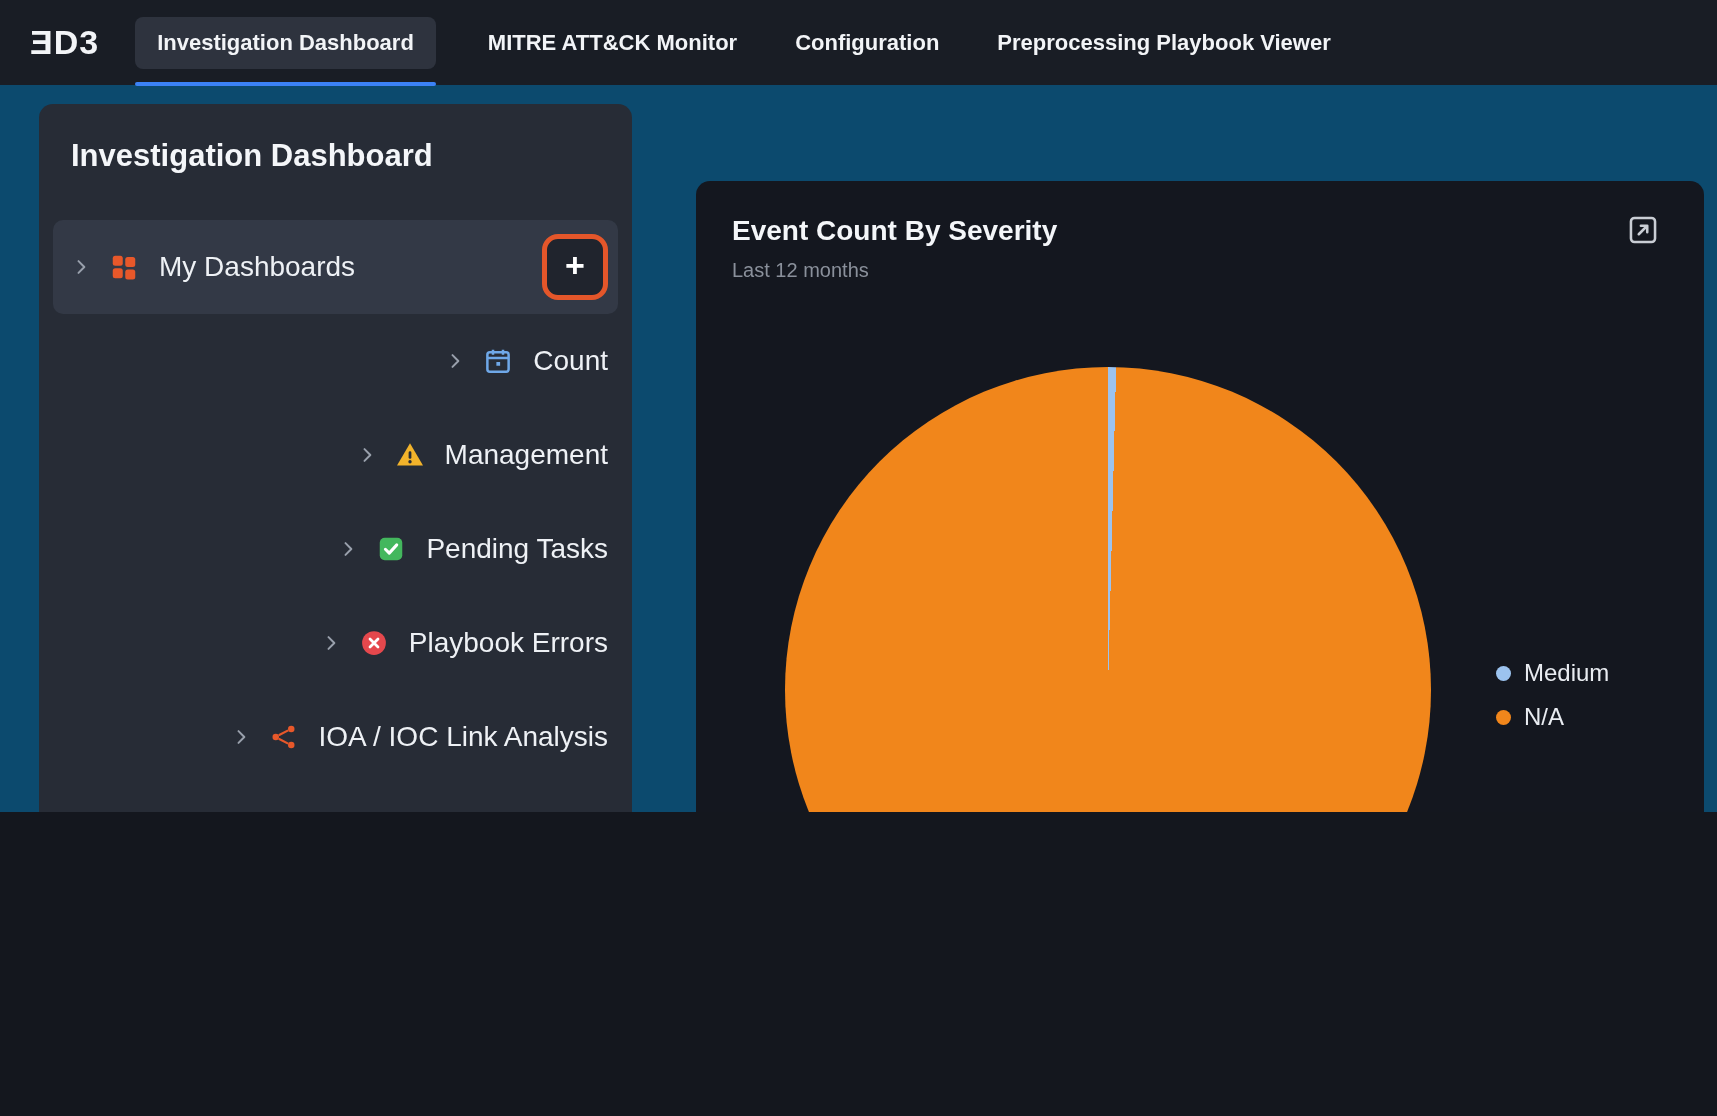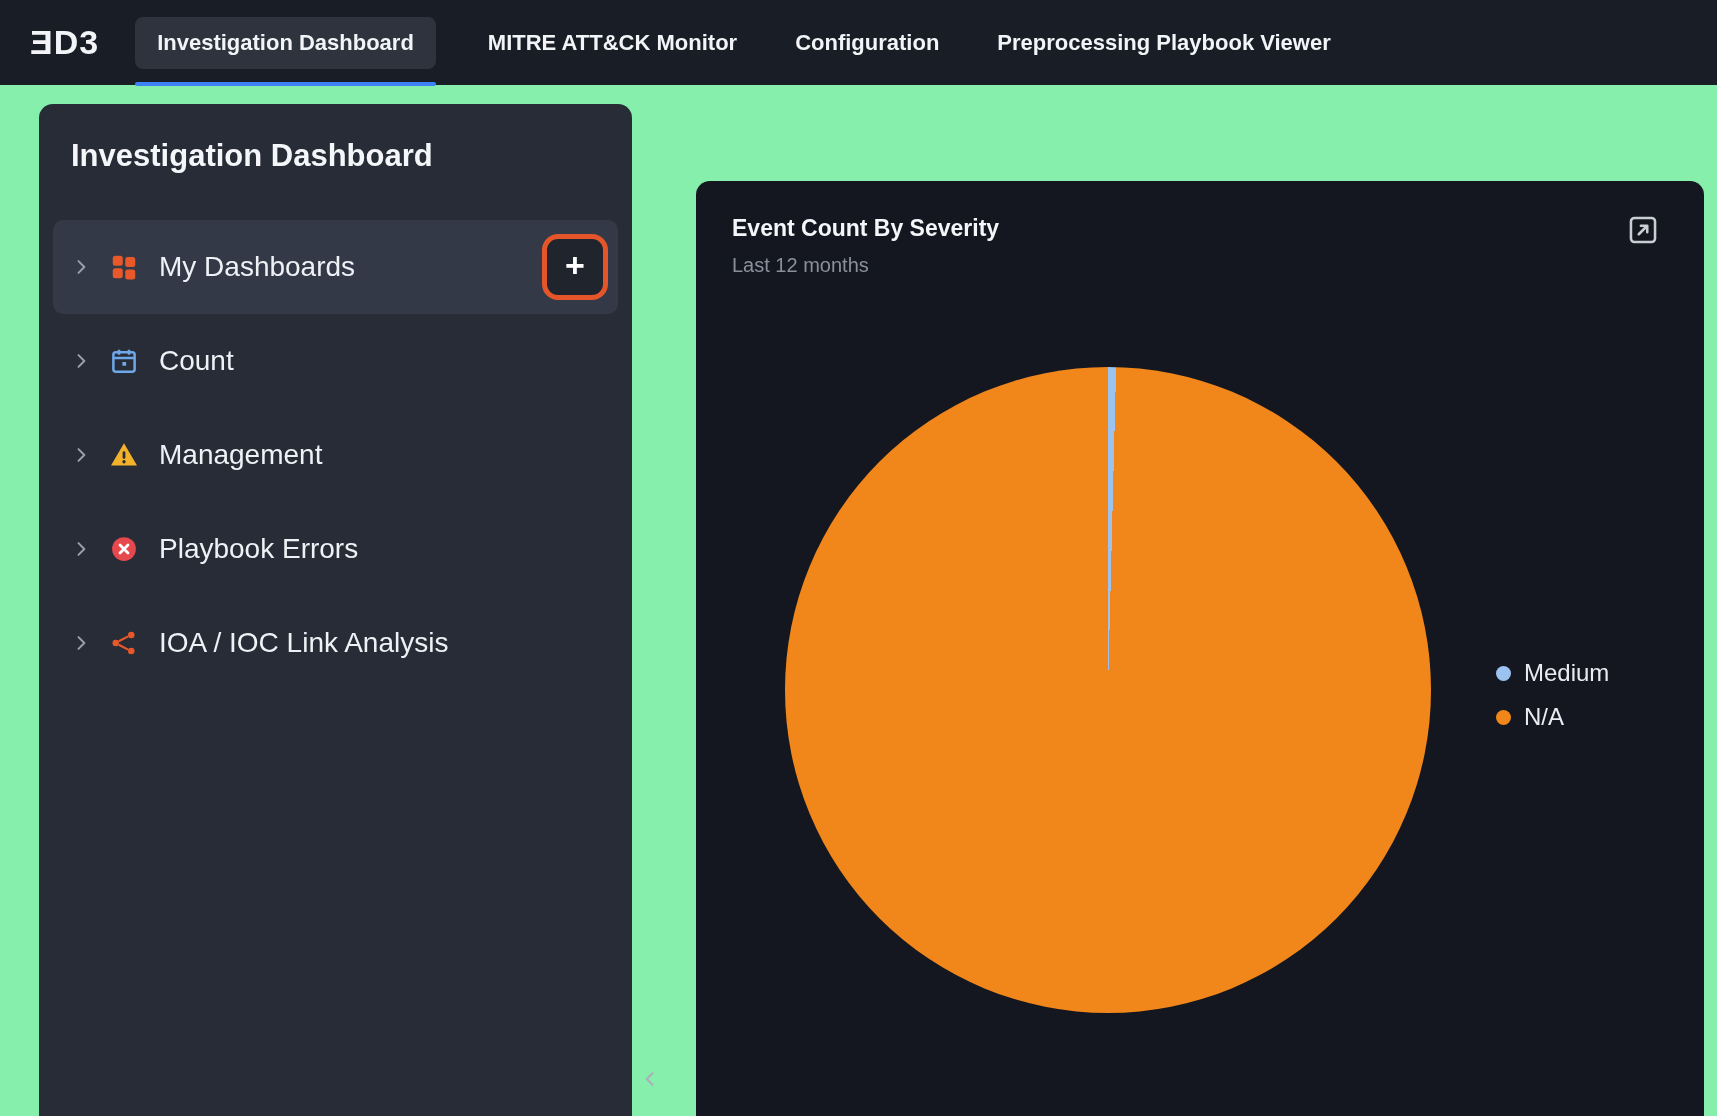--- a/index.html
+++ b/index.html
@@ -1,55 +1,55 @@
 <!DOCTYPE html>
 <html><head>
 <meta charset="utf-8">
 <style>
   * { margin:0; padding:0; box-sizing:border-box; }
   html,body { background:#14171e; }
   body { font-family:"Liberation Sans", sans-serif; }
-  .screen { position:relative; width:1717px; height:1116px; background:#86efac; overflow:hidden; }
+  .screen { position:relative; width:1717px; height:812px; background:#0c4a6e; overflow:hidden; }
 
   
   .topnav { position:absolute; top:0; left:0; right:0; height:85px; background:#191d25;
             display:flex; align-items:center; }
   .logo { margin-left:30px; font-size:34px; font-weight:bold; color:#f2f4f7; letter-spacing:1px;
           cursor:pointer; user-select:none; }
   .tabs { display:flex; align-items:center; gap:46px; margin-left:36px; height:100%; }
   .tab { position:relative; display:flex; align-items:center; height:52px; padding:0 6px;
          color:#f2f4f7; font-size:22px; font-weight:bold; white-space:nowrap; cursor:pointer; }
   .tab.active { background:#2e333e; border-radius:8px; padding:0 22px; }
   .tab.active::after { content:''; position:absolute; left:0; right:0; bottom:-17px; height:4px;
                        background:#3c82f6; border-radius:2px; }
 
   
   .sidebar { position:absolute; left:39px; top:104px; width:593px; bottom:-18px;
              background:#272c36; border-radius:14px; padding:34px 14px 0 14px; }
   .sidebar-title { color:#f4f6f9; font-size:31px; font-weight:bold; margin:0 0 46px 18px; }
   .menu { display:flex; flex-direction:column; }
   .menu-row { display:flex; align-items:center; height:94px; padding:0 10px 0 18px;
-              border-radius:10px; cursor:pointer; }
+              border-radius:10px; cursor:pointer;justify-content:flex-end; }
   .menu-row.highlighted { background:#333946; }
   .row-chevron { width:20px; height:20px; flex:0 0 auto; margin-right:18px; display:flex; }
   .row-icon { width:30px; height:30px; flex:0 0 auto; margin-right:20px; display:flex; }
   .row-icon svg, .row-chevron svg { width:100%; height:100%; }
   .row-label { color:#eef1f5; font-size:28px; }
   .add-btn { margin-left:auto; width:66px; height:66px; border-radius:16px;
              background:#20242d; border:5px solid #e4562a; color:#ffffff; font-size:34px;
              font-weight:bold; display:flex; align-items:center; justify-content:center;
              cursor:pointer; line-height:1; padding-bottom:4px; }
   .collapse-toggle { position:absolute; left:636px; top:1062px; width:28px; height:34px;
                      display:flex; align-items:center; justify-content:center; cursor:pointer; }
   .collapse-toggle svg { width:20px; height:20px; }
 
   
   .card { position:absolute; left:696px; top:181px; width:1008px; bottom:-18px;
           background:#14171f; border-radius:14px; padding:34px 36px; }
-  .card-title { color:#f4f6f9; font-size:23px; font-weight:bold; }
+  .card-title { color:#f4f6f9; font-size:28px; font-weight:bold; }
   .card-subtitle { color:#8a909b; font-size:20px; margin-top:12px; }
   .expand-btn { position:absolute; top:32px; right:44px; width:34px; height:34px;
                 display:flex; cursor:pointer; }
   .expand-btn svg { width:100%; height:100%; }
 
   .pie { position:absolute; left:89px; top:186px; width:646px; height:646px;
          border-radius:50%; }
   .legend { position:absolute; left:800px; top:478px; display:flex; flex-direction:column;
             gap:16px; }
   .legend-item { display:flex; align-items:center; gap:13px; cursor:pointer; }
@@ -115,20 +115,34 @@
             </svg>
           </span>
           <span class="row-icon">
             <svg viewBox="0 0 24 24">
               <path fill="#F2B32B" d="M12 2.6 L22.4 20.4 H1.6 Z"></path>
               <rect x="10.9" y="9" width="2.2" height="6" rx="1.1" fill="#272c36"></rect>
               <circle cx="12" cy="17.4" r="1.35" fill="#272c36"></circle>
             </svg>
           </span>
           <span class="row-label">Management</span>
+        </div>
+        <div class="menu-row">
+          <span class="row-chevron">
+            <svg viewBox="0 0 24 24" fill="none" stroke="#99A0AC" stroke-width="2.4" stroke-linecap="round" stroke-linejoin="round">
+              <path d="M9 5l7 7-7 7"></path>
+            </svg>
+          </span>
+          <span class="row-icon">
+            <svg viewBox="0 0 24 24">
+              <rect x="3" y="3" width="18" height="18" rx="4" fill="#43B75D"></rect>
+              <path d="M7.5 12.2l3.1 3.1 6-6.6" stroke="#fff" stroke-width="2.4" fill="none" stroke-linecap="round" stroke-linejoin="round"></path>
+            </svg>
+          </span>
+          <span class="row-label">Pending Tasks</span>
         </div>
         <div class="menu-row">
           <span class="row-chevron">
             <svg viewBox="0 0 24 24" fill="none" stroke="#99A0AC" stroke-width="2.4" stroke-linecap="round" stroke-linejoin="round">
               <path d="M9 5l7 7-7 7"></path>
             </svg>
           </span>
           <span class="row-icon">
             <svg viewBox="0 0 24 24">
               <circle cx="12" cy="12" r="9.5" fill="#E5484D"></circle>

